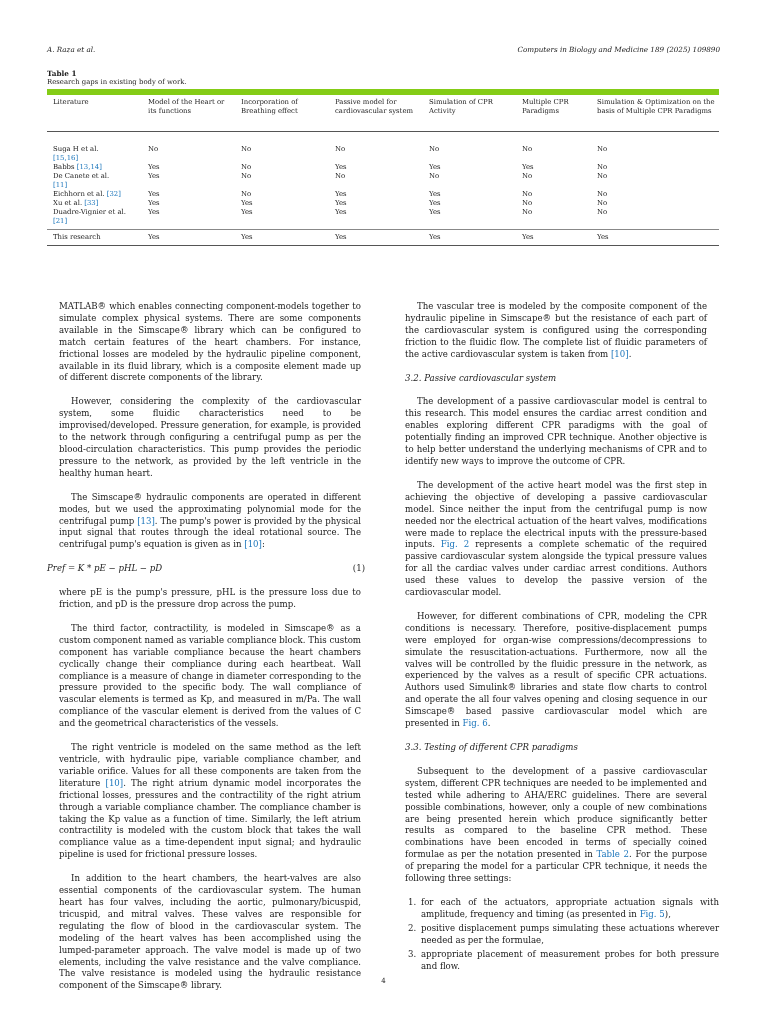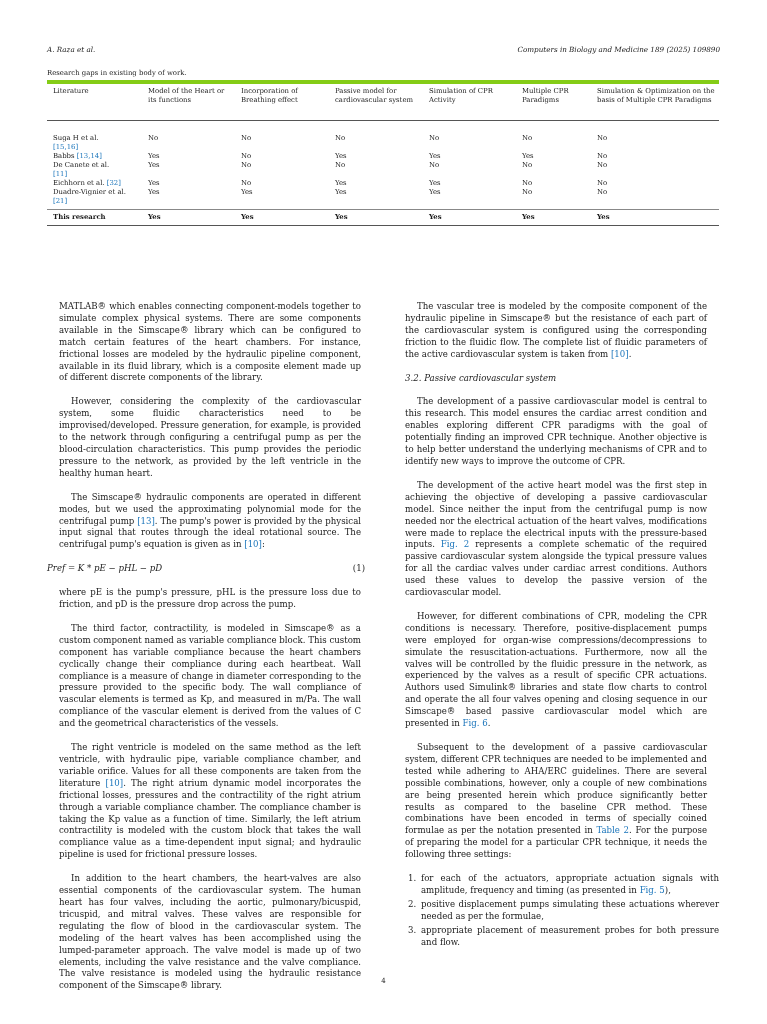--- a/index.html
+++ b/index.html
@@ -9,26 +9,26 @@
   .running-head { position: absolute; top: 45px; left: 47px; right: 47px; height: 12px;
                   font-style: italic; font-size: 7.2px; }
   .running-head .left { position: absolute; left: 0; top: 0; }
   .running-head .right { position: absolute; right: 0; top: 0; }
 
   .table-block { position: absolute; left: 47px; top: 69px; width: 672px; font-size: 6.9px; line-height: 9px; }
   .table-title { font-weight: bold; font-size: 7.3px; font-family: "DejaVu Serif", serif; }
   .table-caption { margin-bottom: 2px; }
   table { width: 672px; border-collapse: collapse; table-layout: fixed; }
   th, td { text-align: left; vertical-align: top; font-weight: normal; padding: 0 4px 0 6px; }
-  thead tr { border-top: 4px solid #84cc16; border-bottom: 1px solid #555; }
+  thead tr { border-top: 6px solid #84cc16; border-bottom: 1px solid #555; }
   thead th { padding-top: 3px; padding-bottom: 3px; height: 30px; }
   tbody tr.first td { padding-top: 13px; }
   tbody tr.last td { padding-bottom: 3px; margin-top: 24px; }
   tr.summary { border-top: 1.5px solid #888; border-bottom: 1px solid #555; }
-  tr.summary td { padding-top: 3px; padding-bottom: 3px; font-weight: bold; }
+  tr.summary td { padding-top: 3px; padding-bottom: 3px; }
   .ref { color: #1b75bb; }
 
   .col { position: absolute; top: 289px; width: 326px; font-size: 8.6px; line-height: 11.9px; text-align: justify; }
   .col.left { left: 47px; }
   .col.right { left: 393px; }
   .col p { margin: 12px; text-indent: 12px; }
   .col p.noindent { text-indent: 0; }
   .eq { display: flex; justify-content: space-between; margin: 9px 8px 7px 0; font-style: italic; }
   .eq .num { font-style: normal; }
   .section-heading { font-style: italic; margin: 13px 0 12px 0; text-indent: 0 !important; }
@@ -40,20 +40,21 @@
 <body>
 
 <div class="page">
 
   <div class="running-head">
     <span class="left">A. Raza et al.</span>
     <span class="right">Computers in Biology and Medicine 189 (2025) 109890</span>
   </div>
 
   <div class="table-block">
+    <div class="table-title">Table 1</div>
     <div class="table-caption">Research gaps in existing body of work.</div>
     <table>
       <colgroup>
         <col style="width:95px">
           <col style="width:93px">
           <col style="width:94px">
           <col style="width:94px">
           <col style="width:93px">
           <col style="width:75px">
           <col style="width:128px">
@@ -99,20 +100,29 @@
         </tr>
         <tr>
           <td><span>Eichhorn et al.</span> <a class="ref">[32]</a></td>
           <td>Yes</td>
           <td>No</td>
           <td>Yes</td>
           <td>Yes</td>
           <td>No</td>
           <td>No</td>
         </tr>
+        <tr>
+          <td><span>Xu et al.</span> <a class="ref">[33]</a></td>
+          <td>Yes</td>
+          <td>Yes</td>
+          <td>Yes</td>
+          <td>Yes</td>
+          <td>No</td>
+          <td>No</td>
+        </tr>
         <tr class="last">
           <td><span>Duadre-Vignier et al.</span> <a class="ref">[21]</a></td>
           <td>Yes</td>
           <td>Yes</td>
           <td>Yes</td>
           <td>Yes</td>
           <td>No</td>
           <td>No</td>
         </tr>
         <tr class="summary">
@@ -141,20 +151,21 @@
     <p style="margin-top:3px"><span>The right ventricle is modeled on the same method as the left ventricle, with hydraulic pipe, variable compliance chamber, and variable orifice. Values for all these components are taken from the literature </span><a class="ref">[10]</a><span>. The right atrium dynamic model incorporates the frictional losses, pressures and the contractility of the right atrium through a variable compliance chamber. The compliance chamber is taking the Kp value as a function of time. Similarly, the left atrium contractility is modeled with the custom block that takes the wall compliance value as a time-dependent input signal; and hydraulic pipeline is used for frictional pressure losses.</span></p>
     <p style="margin-top:3px">In addition to the heart chambers, the heart-valves are also essential components of the cardiovascular system. The human heart has four valves, including the aortic, pulmonary/bicuspid, tricuspid, and mitral valves. These valves are responsible for regulating the flow of blood in the cardiovascular system. The modeling of the heart valves has been accomplished using the lumped-parameter approach. The valve model is made up of two elements, including the valve resistance and the valve compliance. The valve resistance is modeled using the hydraulic resistance component of the Simscape® library.</p>
   </div>
 
   <div class="col right">
     <p><span>The vascular tree is modeled by the composite component of the hydraulic pipeline in Simscape® but the resistance of each part of the cardiovascular system is configured using the corresponding friction to the fluidic flow. The complete list of fluidic parameters of the active cardiovascular system is taken from </span><a class="ref">[10]</a><span>.</span></p>
     <p class="section-heading">3.2. Passive cardiovascular system</p>
     <p>The development of a passive cardiovascular model is central to this research. This model ensures the cardiac arrest condition and enables exploring different CPR paradigms with the goal of potentially finding an improved CPR technique. Another objective is to help better understand the underlying mechanisms of CPR and to identify new ways to improve the outcome of CPR.</p>
     <p><span>The development of the active heart model was the first step in achieving the objective of developing a passive cardiovascular model. Since neither the input from the centrifugal pump is now needed nor the electrical actuation of the heart valves, modifications were made to replace the electrical inputs with the pressure-based inputs. </span><a class="ref">Fig. 2</a><span> represents a complete schematic of the required passive cardiovascular system alongside the typical pressure values for all the cardiac valves under cardiac arrest conditions. Authors used these values to develop the passive version of the cardiovascular model.</span></p>
     <p><span>However, for different combinations of CPR, modeling the CPR conditions is necessary. Therefore, positive-displacement pumps were employed for organ-wise compressions/decompressions to simulate the resuscitation-actuations. Furthermore, now all the valves will be controlled by the fluidic pressure in the network, as experienced by the valves as a result of specific CPR actuations. Authors used Simulink® libraries and state flow charts to control and operate the all four valves opening and closing sequence in our Simscape® based passive cardiovascular model which are presented in </span><a class="ref">Fig. 6</a><span>.</span></p>
+    <p class="section-heading">3.3. Testing of different CPR paradigms</p>
     <p><span>Subsequent to the development of a passive cardiovascular system, different CPR techniques are needed to be implemented and tested while adhering to AHA/ERC guidelines. There are several possible combinations, however, only a couple of new combinations are being presented herein which produce significantly better results as compared to the baseline CPR method. These combinations have been encoded in terms of specially coined formulae as per the notation presented in </span><a class="ref">Table 2</a><span>. For the purpose of preparing the model for a particular CPR technique, it needs the following three settings:</span></p>
     <ol class="settings">
       <li><span>for each of the actuators, appropriate actuation signals with amplitude, frequency and timing (as presented in </span><a class="ref">Fig. 5</a><span>),</span></li>
       <li><span>positive displacement pumps simulating these actuations wherever needed as per the formulae,</span></li>
       <li><span>appropriate placement of measurement probes for both pressure and flow.</span></li>
     </ol>
   </div>
 
   <div class="page-number">4</div>
 </div>

